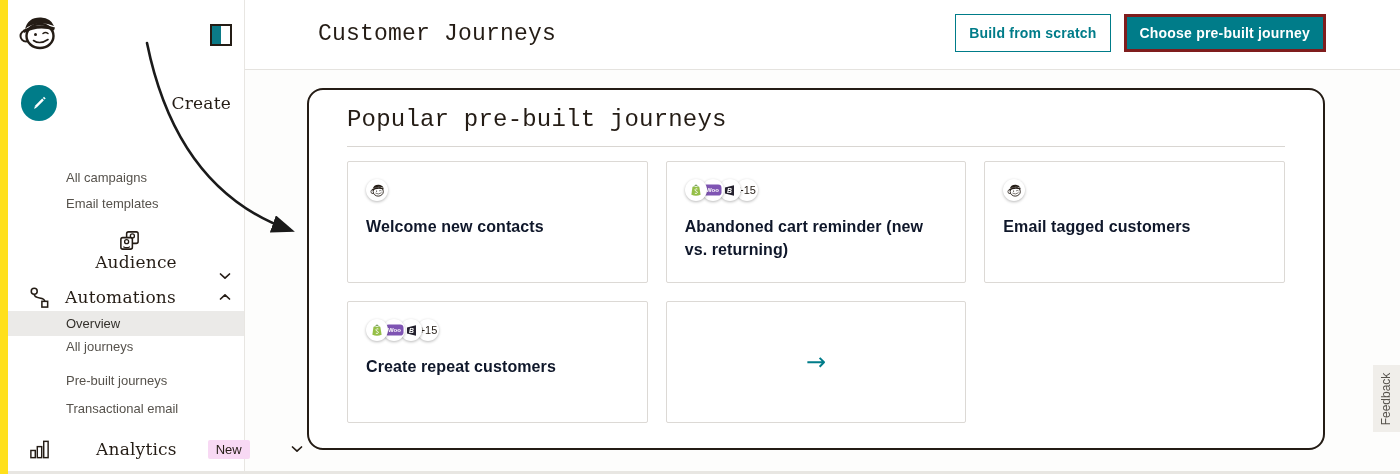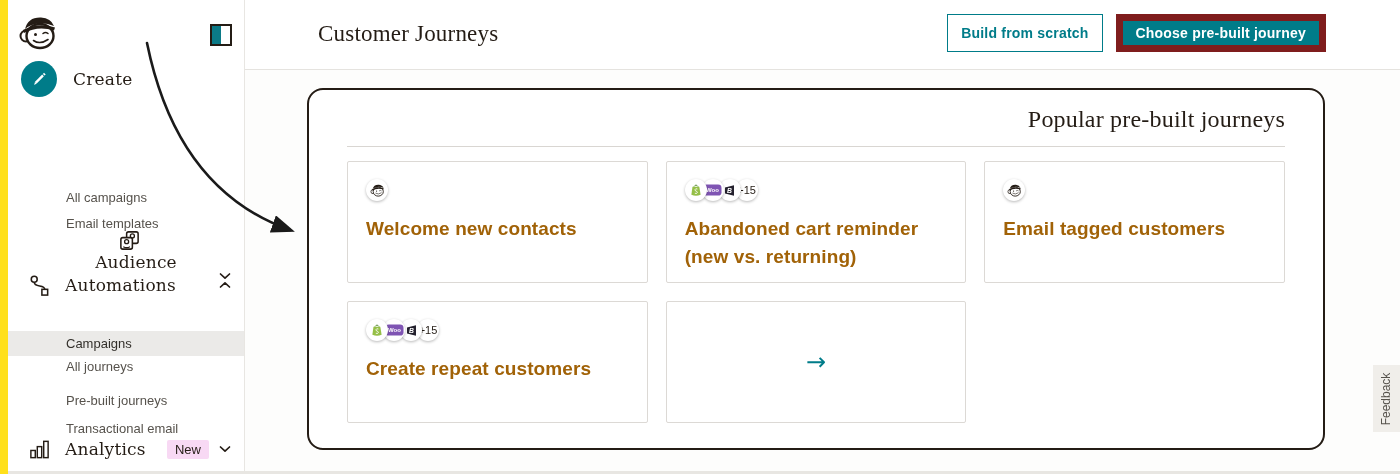--- a/index.html
+++ b/index.html
@@ -1,60 +1,60 @@
 <!DOCTYPE html>
 <html><head>
 <meta charset="utf-8">
 <style>
   * { margin:0; padding:0; box-sizing:border-box; }
   html,body { width:1400px; height:474px; }
   body { font-family:"Liberation Sans", sans-serif; color:#241c15; background:#fff; position:relative; overflow:hidden; }
-  .serif { font-family:Liberation Serif, serif;text-align:right; }
+  .serif { font-family:Liberation Mono, monospace; }
 
   
   .yellow-stripe { position:absolute; left:0; top:0; width:8px; height:474px; background:#ffe01b; }
   .bottom-edge { position:absolute; left:8px; right:0; bottom:0; height:3px; background:#e8e6e2; z-index:40; }
 
   
   .sidebar { position:absolute; left:8px; top:0; width:237px; height:474px; background:#fff; border-right:1px solid #e8e6e2; z-index:5; }
   .logo { position:absolute; left:10px; top:13px; width:40px; height:40px; cursor:pointer; }
   .collapse-btn { position:absolute; right:12px; top:24px; width:22px; height:22px; border:2px solid #241c15; background:linear-gradient(to right,#0b7a87 0 50%,#fff 50% 100%); cursor:pointer; }
   .side-row { position:absolute; left:0; width:100%; display:flex; align-items:center; padding-left:19px; padding-right:13px; cursor:pointer; }
   .side-row .lbl { font-family:"DejaVu Serif","Liberation Serif",serif; font-size:17px; color:#241c15; margin-left:14px; letter-spacing:.2px; }
   .side-row .nav-ic { width:24px; height:24px; flex:0 0 24px; display:flex; align-items:center; justify-content:center; }
   .side-row .chev { margin-left:auto; display:flex; align-items:center; }
-  .create-row { top:60px; height:38px; }
+  .create-row { top:84px; height:38px;justify-content:space-between; }
   .create-circle { width:36px; height:36px; border-radius:50%; background:#007c89; display:flex; align-items:center; justify-content:center; flex:0 0 36px; margin-left:-6px; }
   .create-row .lbl { margin-left:16px; }
-  .sub-row { position:absolute; left:0; width:100%; display:flex; align-items:center; padding-left:58px; font-size:13px; color:#56524c; cursor:pointer;margin-top:20px; }
+  .sub-row { position:absolute; left:0; width:100%; display:flex; align-items:center; padding-left:58px; font-size:13px; color:#56524c; cursor:pointer; }
   .sub-row.active { background:#ebeae8; color:#33302b; }
   .badge-new { margin-left:auto; background:#f8d9f4; color:#241c15; font-size:13px; padding:2px 8px; border-radius:2px; }
   .badge-new + .chev { margin-left:10px; }
 
   
   .topbar { position:absolute; left:245px; top:0; right:0; height:70px; background:#fff; border-bottom:1px solid #e5e3df; z-index:4; }
   .page-title { position:absolute; left:73px; top:21px; font-size:23px; font-weight:500; color:#241c15; letter-spacing:.2px; }
   .topbar-actions { position:absolute; right:74px; top:14px; display:flex; gap:13px; }
   .btn { height:38px; font-size:14px; font-weight:700; font-family:"Liberation Sans",sans-serif; padding:0 13px; cursor:pointer; letter-spacing:.2px; }
   .btn-outline { background:#fff; border:1px solid #007c89; color:#007c89; }
-  .btn-filled { background:#007c89; border:7px solid #7f1d1d; color:#fff; }
+  .btn-filled { background:#007c89; border:3px solid #7f1d1d; color:#fff; }
 
   
   .main { position:absolute; left:245px; top:70px; right:0; bottom:0; background:#fdfdfc; }
   .journeys-box { position:absolute; left:62px; top:18px; width:1018px; height:362px; background:#fff; border:2px solid #241c15; border-radius:16px; padding:16px 38px 0 38px; }
   .section-title { font-size:24px; font-weight:500; color:#241c15; letter-spacing:.2px; }
   .section-divider { border:none; border-top:1px solid #d9d6d2; margin-top:13px; }
   .card-grid { margin-top:14px; display:grid; grid-template-columns:repeat(3,1fr); grid-auto-rows:122px; gap:18px; }
   .journey-card { background:#fff; border:1px solid #dcd9d5; border-radius:2px; padding:16px 18px; cursor:pointer; }
   .icon-row { display:flex; align-items:center; height:24px; margin-bottom:13px; }
   .app-chip { width:22px; height:22px; border-radius:50%; background:#fff; box-shadow:0 1px 3px rgba(0,0,0,.28); display:flex; align-items:center; justify-content:center; position:relative; }
   .app-chip + .app-chip { margin-left:-5px; }
   .chip-z1{z-index:3}.chip-z2{z-index:2}.chip-z3{z-index:1}
   .more-chip { font-size:11px; color:#241c15; font-weight:400; z-index:0; }
-  .card-title { font-size:19px; font-weight:700; color:#a16207; line-height:1.45; letter-spacing:.1px; }
+  .card-title { font-size:16px; font-weight:700; color:#0f172a; line-height:1.45; letter-spacing:.1px; }
   .see-all-card { display:flex; flex-direction:column; align-items:center; justify-content:center; gap:6px; }
   .see-all-arrow { color:#007c89; font-size:24px; line-height:1; font-family:"DejaVu Sans",sans-serif; }
   .see-all-label { color:#007c89; font-size:15px; font-weight:700; letter-spacing:.1px; }
 
   
   .feedback-tab { position:absolute; right:0; top:365px; width:27px; height:67px; background:#f0eeea; display:flex; align-items:center; justify-content:center; cursor:pointer; z-index:30; }
   .feedback-tab span { transform:rotate(-90deg); white-space:nowrap; font-size:12px; color:#56524c; }
 
   
   .anno-arrow { position:absolute; left:140px; top:34px; z-index:60; pointer-events:none; }
@@ -150,47 +150,47 @@
         </svg>
       </span>
     <span class="lbl">Audience</span>
     <span class="chev">
         <svg width="12" height="8">
           <use href="#sym-chev-down"></use>
         </svg>
       </span>
   </div>
 
-  <div class="side-row" style="top:272px;height:26px;">
+  <div class="side-row" style="top:284px;height:26px;">
     <span class="nav-ic">
         <svg width="23" height="23">
           <use href="#sym-automations"></use>
         </svg>
       </span>
     <span class="lbl">Automations</span>
     <span class="chev">
         <svg width="12" height="8">
           <use href="#sym-chev-up"></use>
         </svg>
       </span>
   </div>
   <div class="sub-row active" style="top:311px;height:25px;">
-    <span>Campaigns</span>
+    <span>Overview</span>
   </div>
   <div class="sub-row" style="top:334px;height:24px;">
     <span>All journeys</span>
   </div>
   <div class="sub-row" style="top:368px;height:24px;">
     <span>Pre-built journeys</span>
   </div>
   <div class="sub-row" style="top:396px;height:24px;">
     <span>Transactional email</span>
   </div>
 
-  <div class="side-row" style="top:434px;height:30px;">
+  <div class="side-row" style="top:434px;height:30px;gap:31px;">
     <span class="nav-ic">
         <svg width="23" height="23">
           <use href="#sym-analytics"></use>
         </svg>
       </span>
     <span class="lbl">Analytics</span>
     <span class="badge-new">New</span>
     <span class="chev">
         <svg width="12" height="8">
           <use href="#sym-chev-down"></use>

